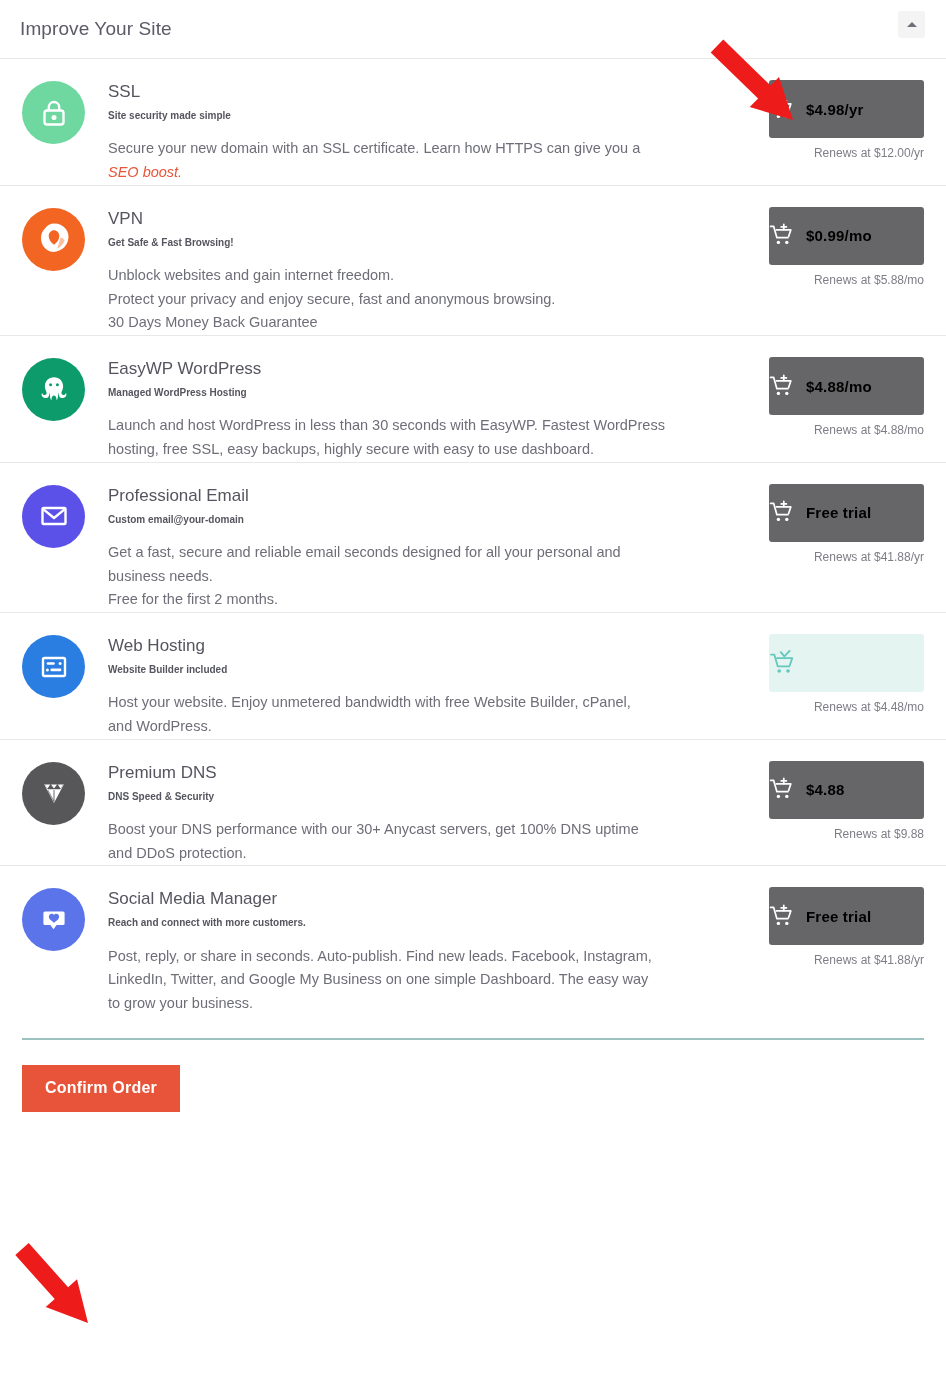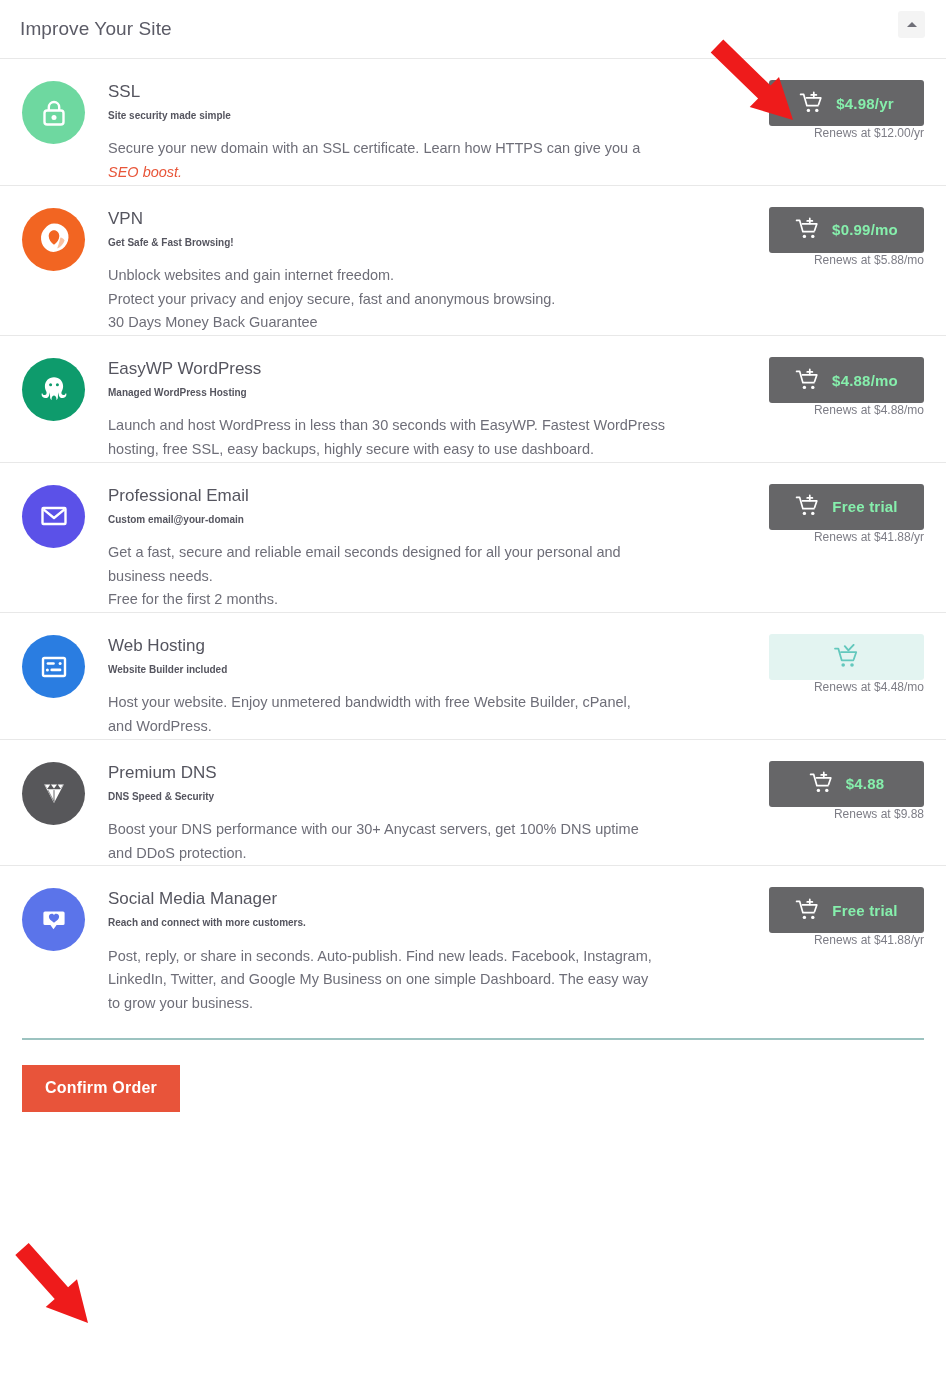--- a/index.html
+++ b/index.html
@@ -109,43 +109,43 @@
   .lnk { color: #e8563a; text-decoration: none; cursor: pointer; font-style: italic; }
 
   .cta-col {
     width: 175px;
     flex: 0 0 175px;
     padding-top: 21px;
     text-align: right;
   }
   .cta-btn {
     width: 155px;
-    height: 46px;
+    height: 58px;
     background: #666668;
     border: none;
     border-radius: 3px;
-    color: #86efac;
+    color: #000000;
     display: inline-flex;
     align-items: center;
-    justify-content: center;
     gap: 12px;
     cursor: pointer;
     font-family: "Liberation Sans", sans-serif;
   }
   .cta-btn.added {
     background: #e3f4f1;
     gap: 0;
   }
   .cta-price {
     font-size: 15px;
     font-weight: bold;
     letter-spacing: .2px;
     white-space: nowrap;
   }
   .renew {
+    margin-top: 8px;
     font-size: 12px;
     color: #7d7d86;
     white-space: nowrap;
   }
 
   
   .footer {
     padding: 0 22px;
   }
   .footer-divider {

